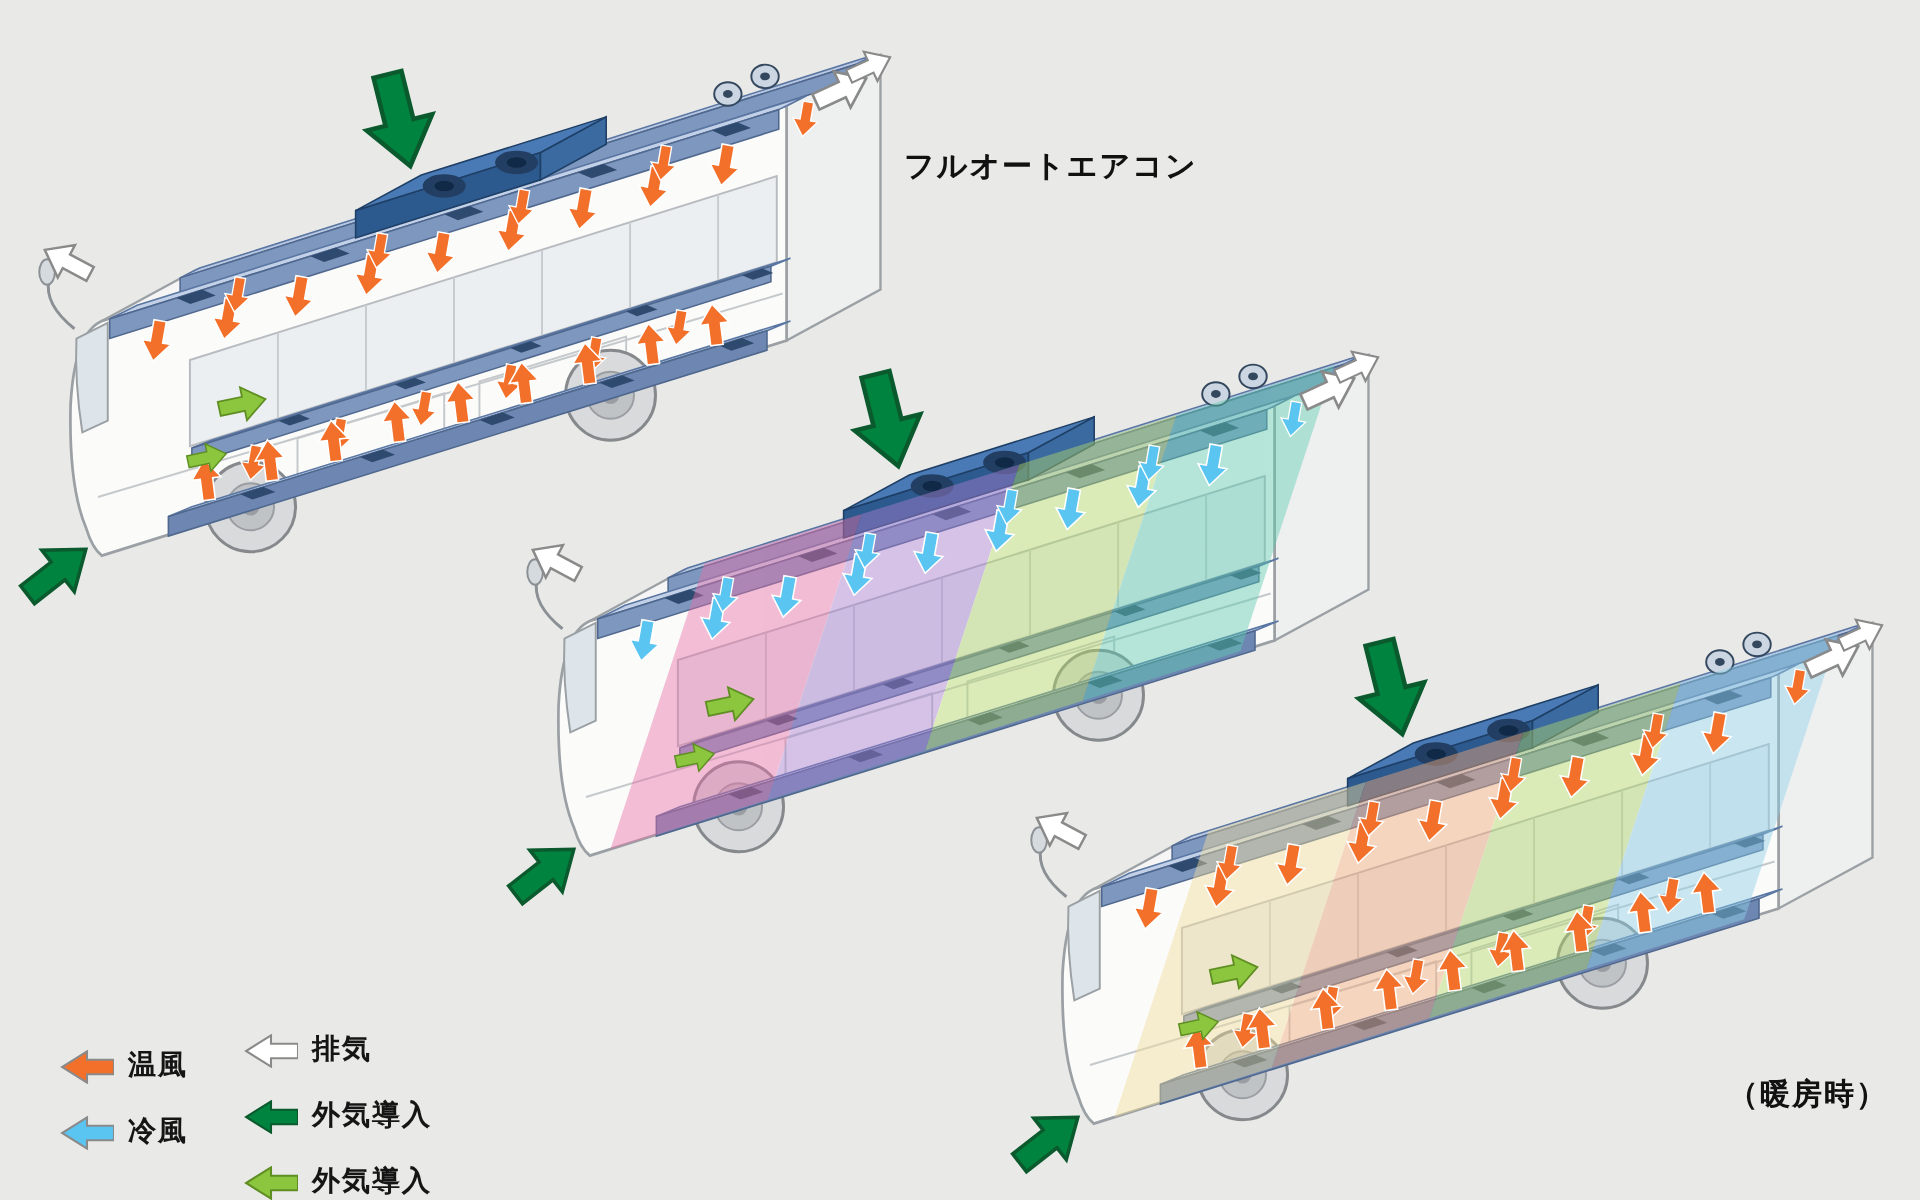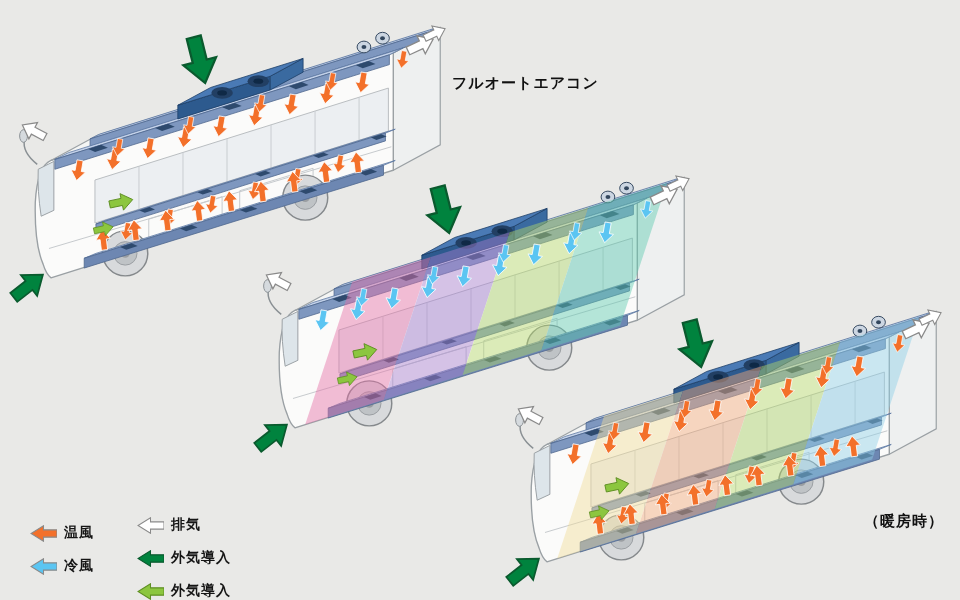--- a/index.html
+++ b/index.html
@@ -203,38 +203,38 @@
       <g class="fill-warm">
         <use href="#arrows-roof-down"></use>
         <use href="#arrows-mid"></use>
         <use href="#arrows-floor-up"></use>
       </g>
       <use href="#g-exhaust"></use>
       <use href="#g-intake"></use>
       <use href="#g-indoor"></use>
     </svg>
   </div>
-  <div class="caption" style="left:864px;top:512px;">（暖房時）</div>
+  <div class="caption" style="left:864px;top:538px;">（暖房時）</div>
 
   <div class="legend-col" style="left:30px;top:524px;">
     <div class="legend-item">
       <svg class="legend-arrow" viewBox="0 0 26 16">
         <path d="M26,4.5 L13,4.5 L13,0.5 L1,8 L13,15.5 L13,11.5 L26,11.5 Z" stroke="#8a8a8a" fill="#f3702a"></path>
       </svg>
       <span class="legend-label">温風</span>
     </div>
     <div class="legend-item">
       <svg class="legend-arrow" viewBox="0 0 26 16">
         <path d="M26,4.5 L13,4.5 L13,0.5 L1,8 L13,15.5 L13,11.5 L26,11.5 Z" stroke="#8a8a8a" fill="#5bc5f2"></path>
       </svg>
       <span class="legend-label">冷風</span>
     </div>
   </div>
 
-  <div class="legend-col" style="left:137px;top:516px;">
+  <div class="legend-col" style="left:122px;top:516px;">
     <div class="legend-item">
       <svg class="legend-arrow" viewBox="0 0 26 16">
         <path d="M26,4.5 L13,4.5 L13,0.5 L1,8 L13,15.5 L13,11.5 L26,11.5 Z" stroke="#8a8a8a" fill="#ffffff"></path>
       </svg>
       <span class="legend-label">排気</span>
     </div>
     <div class="legend-item">
       <svg class="legend-arrow" viewBox="0 0 26 16">
         <path d="M26,4.5 L13,4.5 L13,0.5 L1,8 L13,15.5 L13,11.5 L26,11.5 Z" stroke="#0a5a2e" fill="#00833e"></path>
       </svg>

